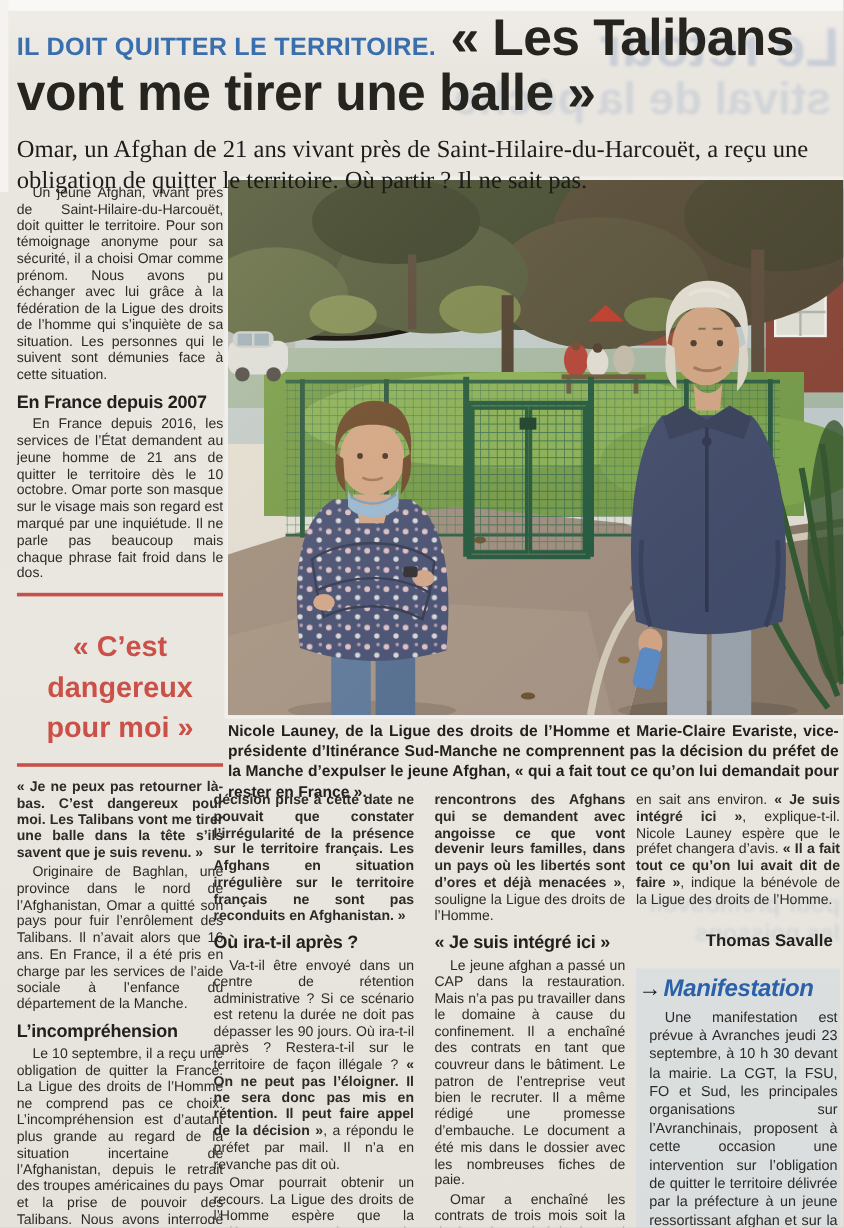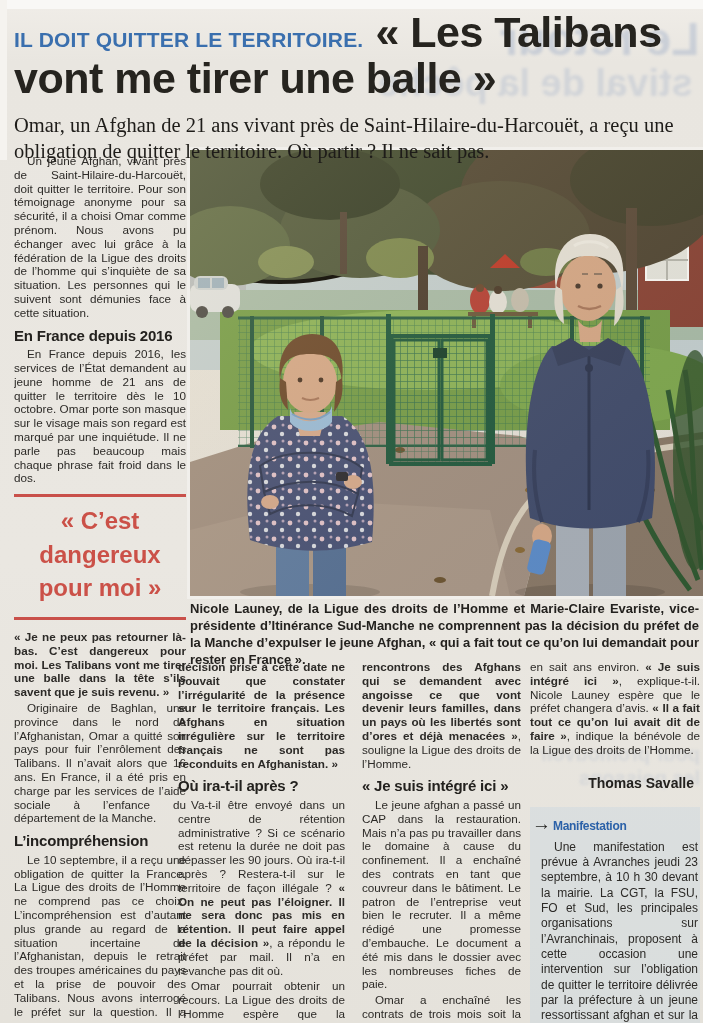--- a/index.html
+++ b/index.html
@@ -28,21 +28,21 @@
 
   
   .bodytext p{margin:0 0 2px;text-indent:13px;text-align:justify;}
   .bodytext p.flush{text-indent:0;}
   .bodytext h2{font-size:15px;font-weight:bold;margin:7px 0 3px;color:#23211e;letter-spacing:-.2px;}
   .b{font-weight:bold;}
 
   
   .col-left{position:absolute;left:14px;top:154px;width:172px;height:866px;overflow:hidden;
             font-size:11.7px;line-height:1.18;}
-  .pullquote{margin:9px 0 10px;padding:7px 0 12px;border-top:3px solid #c9504a;border-bottom:3px solid #c9504a;
+  .pullquote{margin:9px 0 10px;padding:26px 0 12px;border-top:3px solid #c9504a;border-bottom:3px solid #c9504a;
              color:#cb5148;font-size:24px;font-weight:bold;text-align:center;line-height:1.4;}
 
   
   .photo{position:absolute;left:190px;top:150px;width:513px;height:446px;margin:0;z-index:1;
          outline:3px solid #f1efeb;}
   .photo svg{display:block;}
 
   
   .caption{position:absolute;left:190px;top:601px;width:509px;font-size:13px;font-weight:bold;
            line-height:1.3;text-align:justify;color:#23211e;}
@@ -50,40 +50,40 @@
   
   .col{position:absolute;top:660px;height:363px;overflow:hidden;font-size:11.7px;line-height:1.18;}
   .col-a{left:178px;width:167px;}
   .col-b{left:362px;width:159px;}
   .col-c{left:530px;width:170px;}
 
   .byline{font-size:14px;font-weight:bold;text-align:right;margin:18px 6px 16px 0;color:#23211e;}
   .manifestation{background:rgba(188,210,226,.28);padding:2px 2px 6px 2px;}
   .manif-head{display:flex;align-items:baseline;margin:4px 0 4px;}
   .manif-arrow{font-size:19px;font-weight:bold;color:#1f1e1c;margin-right:2px;}
-  .manif-title{font-size:12px;font-weight:bold;color:#2b61a8;letter-spacing:-.3px;}
+  .manif-title{font-size:20px;font-weight:bold;color:#2b61a8;letter-spacing:-.3px;font-style:italic;}
   .manif-text{font-size:12px;line-height:1.28;margin:0;padding-left:9px;text-indent:12px;text-align:left;}
 </style>
 </head>
 <body>
 
 <div class="page">
 
   <div class="ghost ghost-top1">Le retour</div>
   <div class="ghost ghost-top2">stival de la pêche</div>
   <div class="ghost ghost-mid">pour promouvoir les poissons</div>
 
   <header class="header">
     <h1><span class="kicker">IL DOIT QUITTER LE TERRITOIRE.</span><span class="headline">« Les Talibans vont me tirer une balle »</span></h1>
     <p class="standfirst">Omar, un Afghan de 21 ans vivant près de Saint-Hilaire-du-Harcouët, a reçu une obligation de quitter le territoire. Où partir ? Il ne sait pas.</p>
   </header>
 
   <aside class="col-left bodytext">
     <p>Un jeune Afghan, vivant près de Saint-Hilaire-du-Harcouët, doit quitter le territoire. Pour son témoignage anonyme pour sa sécurité, il a choisi Omar comme prénom. Nous avons pu échanger avec lui grâce à la fédération de la Ligue des droits de l’homme qui s’inquiète de sa situation. Les personnes qui le suivent sont démunies face à cette situation.</p>
-    <h2>En France depuis 2016</h2>
+    <h2>En France depuis 2007</h2>
     <p>En France depuis 2016, les services de l’État demandent au jeune homme de 21 ans de quitter le territoire dès le 10 octobre. Omar porte son masque sur le visage mais son regard est marqué par une inquiétude. Il ne parle pas beaucoup mais chaque phrase fait froid dans le dos.</p>
     <div class="pullquote">« C’est dangereux pour moi »</div>
     <p class="b flush">« Je ne peux pas retourner là-bas. C’est dangereux pour moi. Les Talibans vont me tirer une balle dans la tête s’ils savent que je suis revenu. »</p>
     <p>Originaire de Baghlan, une province dans le nord de l’Afghanistan, Omar a quitté son pays pour fuir l’enrôlement des Talibans. Il n’avait alors que 16 ans. En France, il a été pris en charge par les services de l’aide sociale à l’enfance du département de la Manche.</p>
     <h2>L’incompréhension</h2>
     <p><span>Le 10 septembre, il a reçu une obligation de quitter la France. La Ligue des droits de l’Homme ne comprend pas ce choix. L’incompréhension est d’autant plus grande au regard de la situation incertaine de l’Afghanistan, depuis le retrait des troupes américaines du pays et la prise de pouvoir des Talibans. Nous avons interrogé le préfet sur la question. Il a répondu dans un communiqué. </span></p>
   </aside>
 
   <figure class="photo">
     <svg width="513" height="446" viewBox="0 0 513 446" xmlns="http://www.w3.org/2000/svg">

